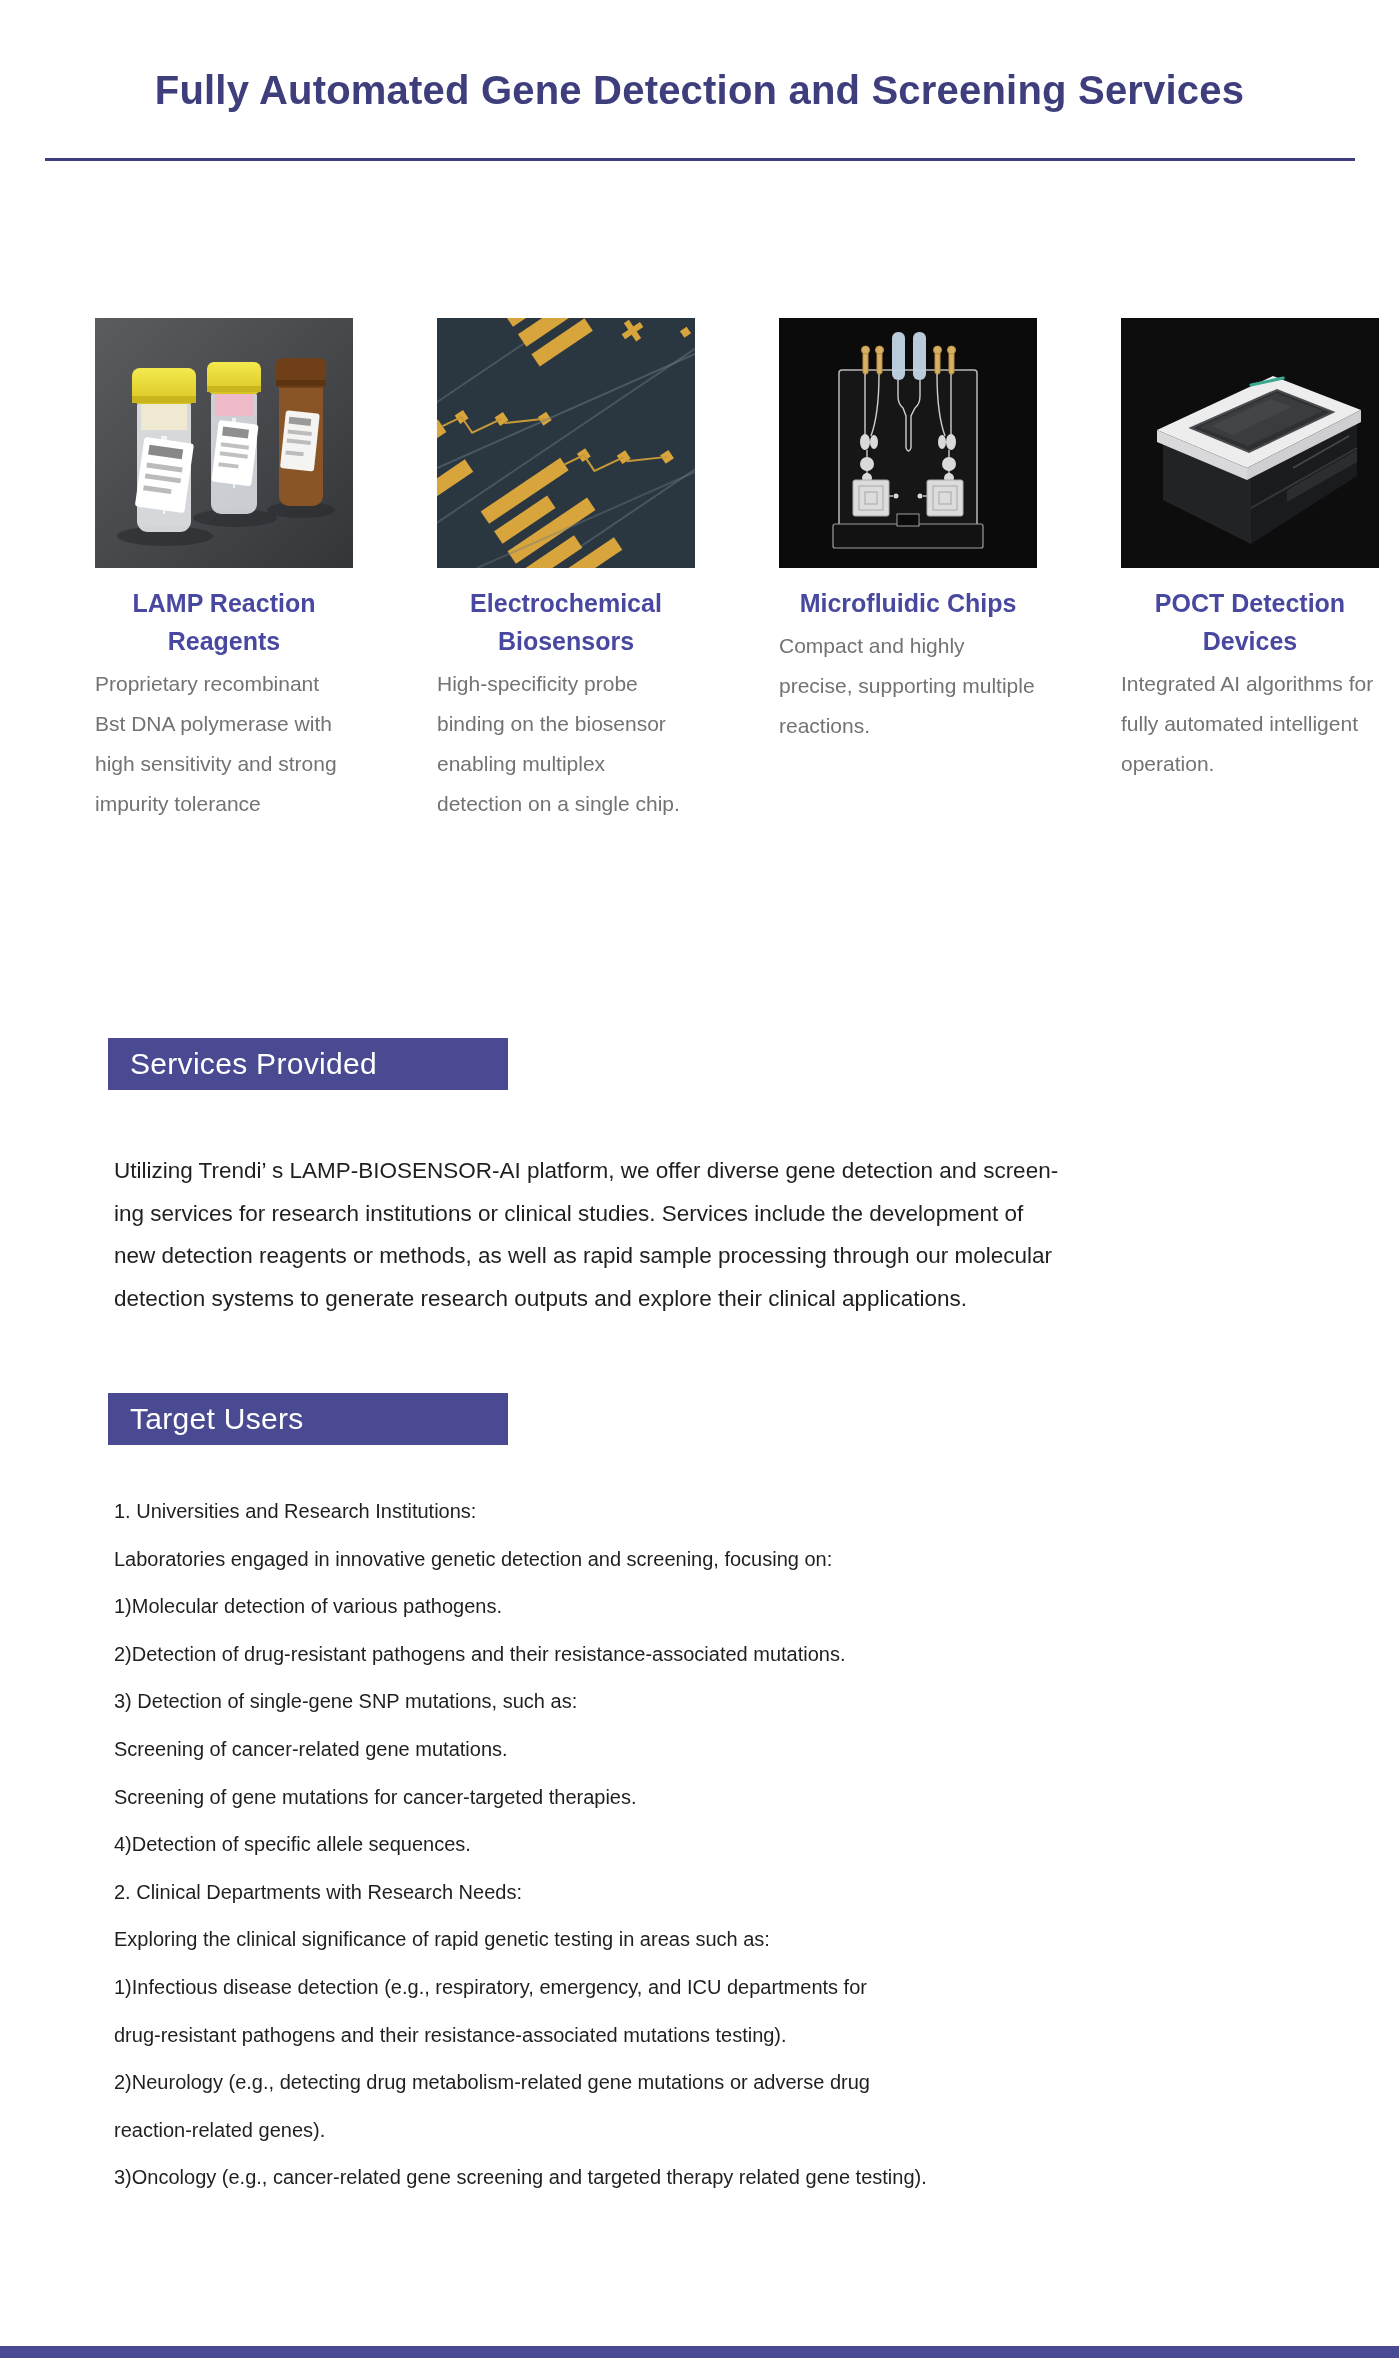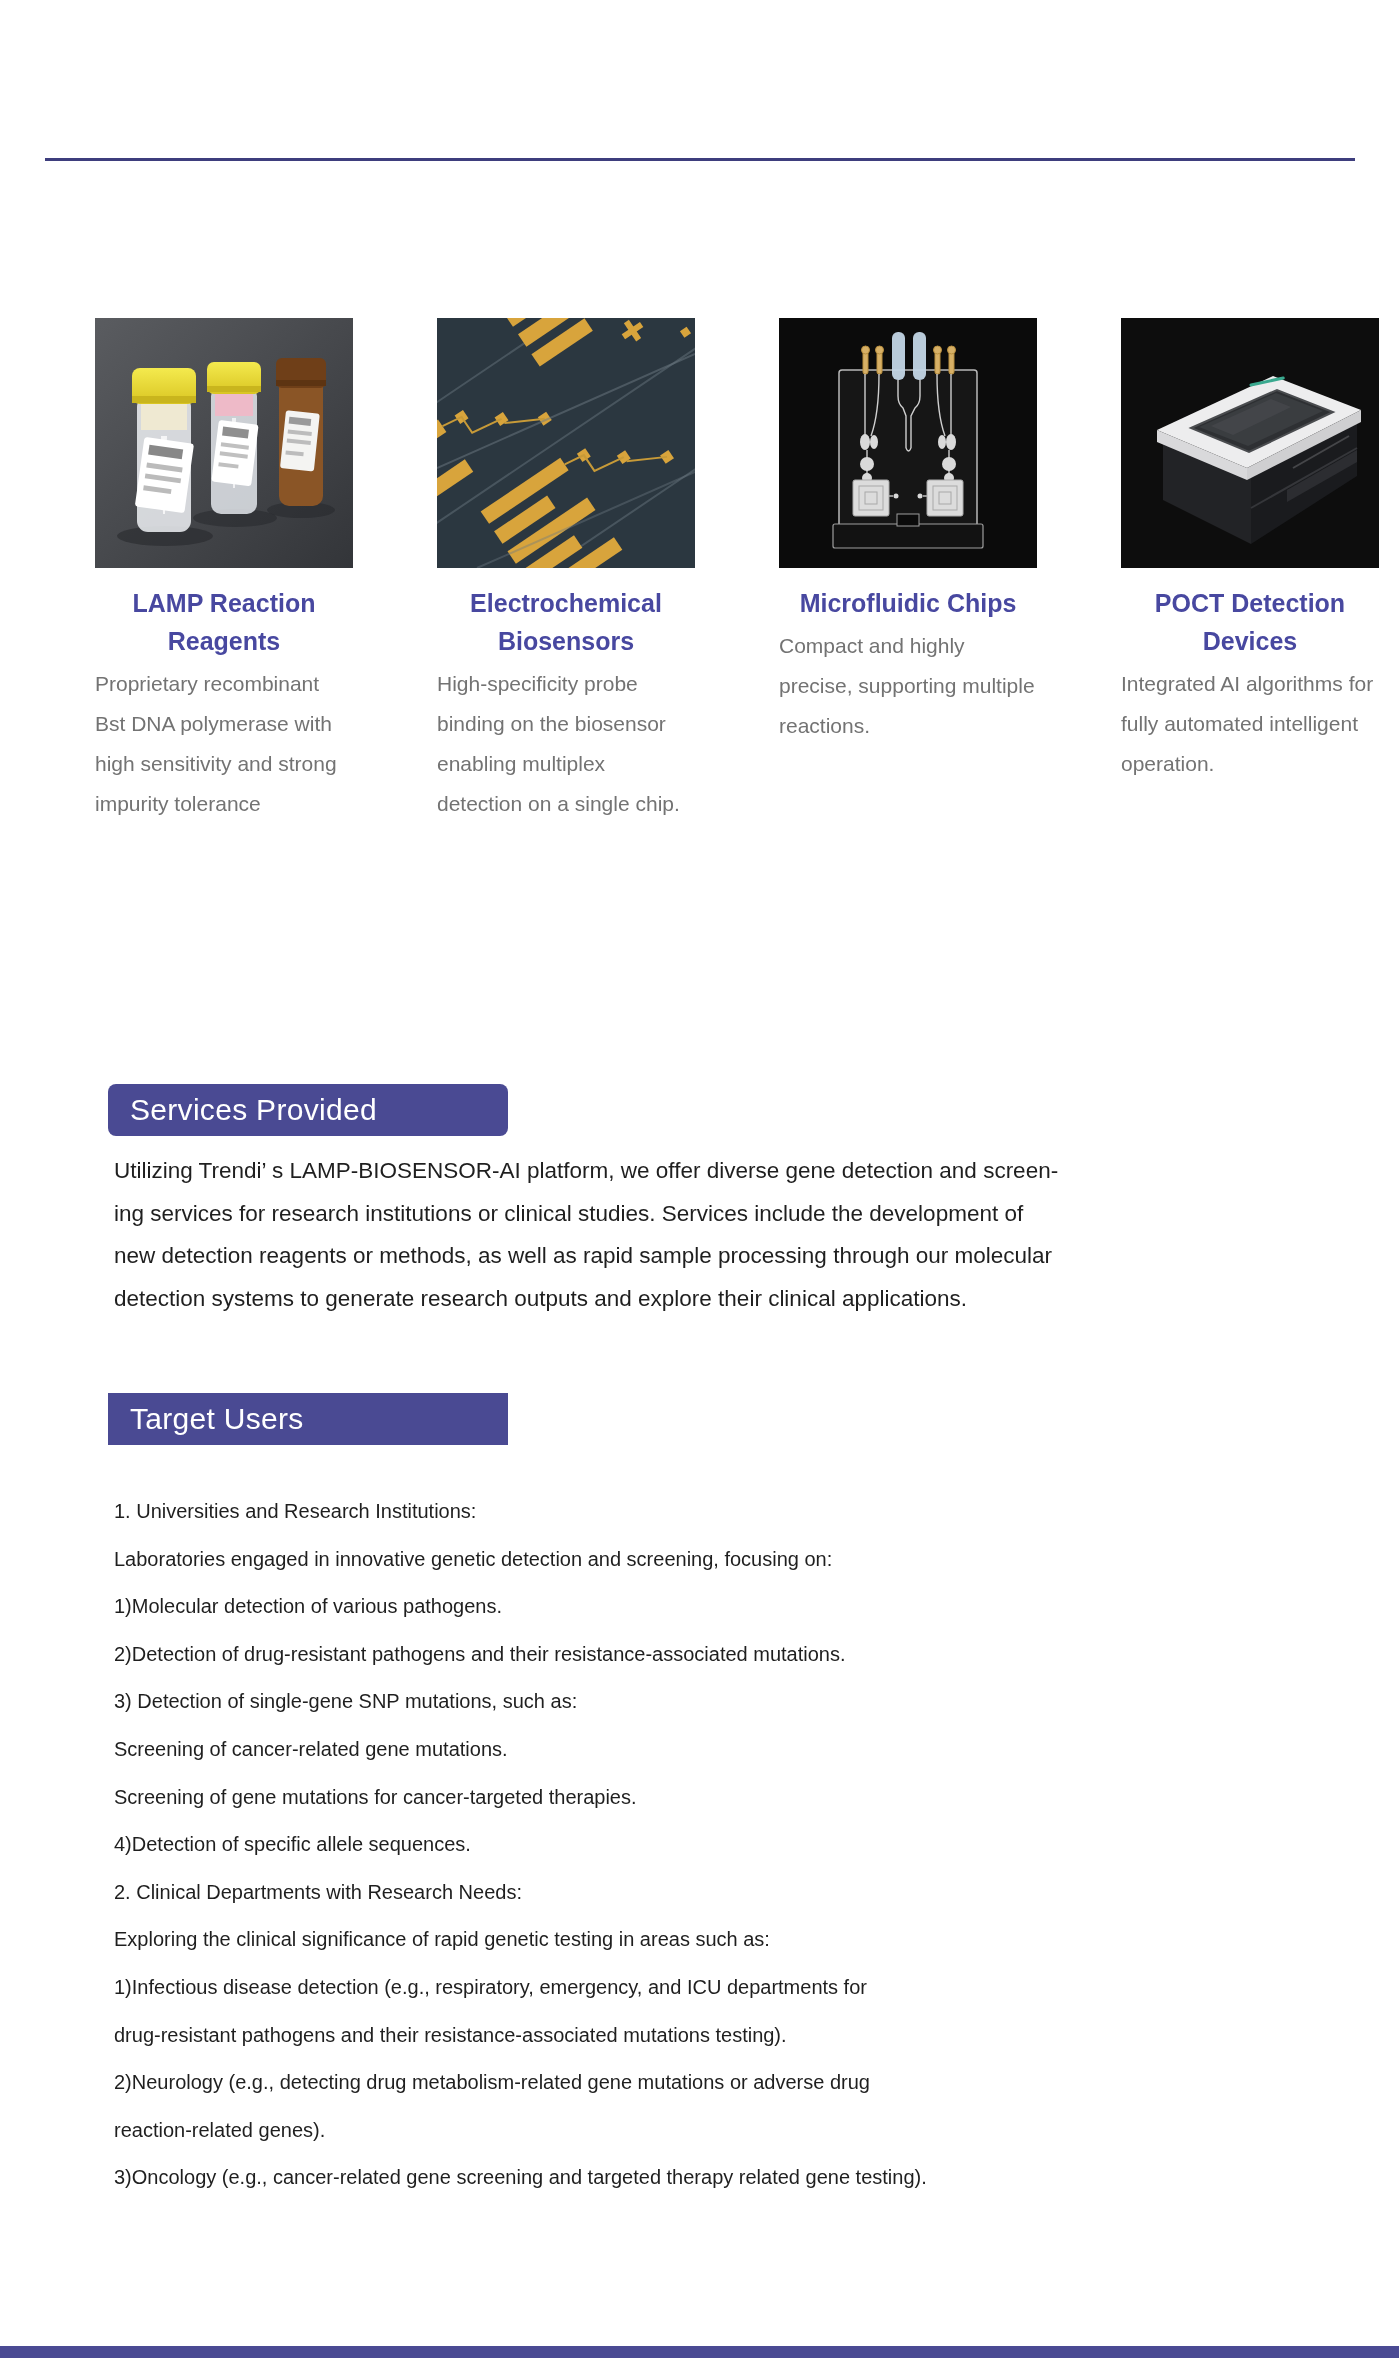--- a/index.html
+++ b/index.html
@@ -35,21 +35,21 @@
   }
   .pdesc {
     margin:4px 0 0 0; font-size:21px; line-height:40px; color:#737373;
   }
   .section-h {
     position:absolute; left:108px; width:400px; height:52px;
     box-sizing:border-box; background:#4a4a93; color:#ffffff;
     font-size:30px; line-height:51px; padding-left:22px;
     letter-spacing:0.3px;
   }
-  .section-h.services { top:1084px;border-radius:8px; }
+  .section-h.services { top:1038px; }
   .section-h.users    { top:1393px; }
   .services-par {
     position:absolute; top:1150px; left:114px; width:1195px;
     margin:0; font-size:22.5px; line-height:42.7px; color:#1f1f1f;
     white-space:pre-line;
   }
   .users-list {
     position:absolute; top:1488px; left:114px; width:1200px;
   }
   .user-line {
@@ -59,20 +59,21 @@
   .footer-bar {
     position:absolute; left:0; right:0; bottom:0; height:12px;
     background:#4a4a93;
   }
 </style>
 </head>
 <body>
 
 <div class="page">
 
+  <h1 class="page-title">Fully Automated Gene Detection and Screening Services</h1>
   <div class="title-rule"></div>
 
   <div class="products">
 
     <div class="product">
       <div class="photo">
         <svg width="258" height="250" viewBox="0 0 258 250" xmlns="http://www.w3.org/2000/svg">
           <defs>
             <linearGradient id="bg1" x1="0" y1="0" x2="1" y2="1">
               <stop offset="0" stop-color="#5a5c60"></stop>

